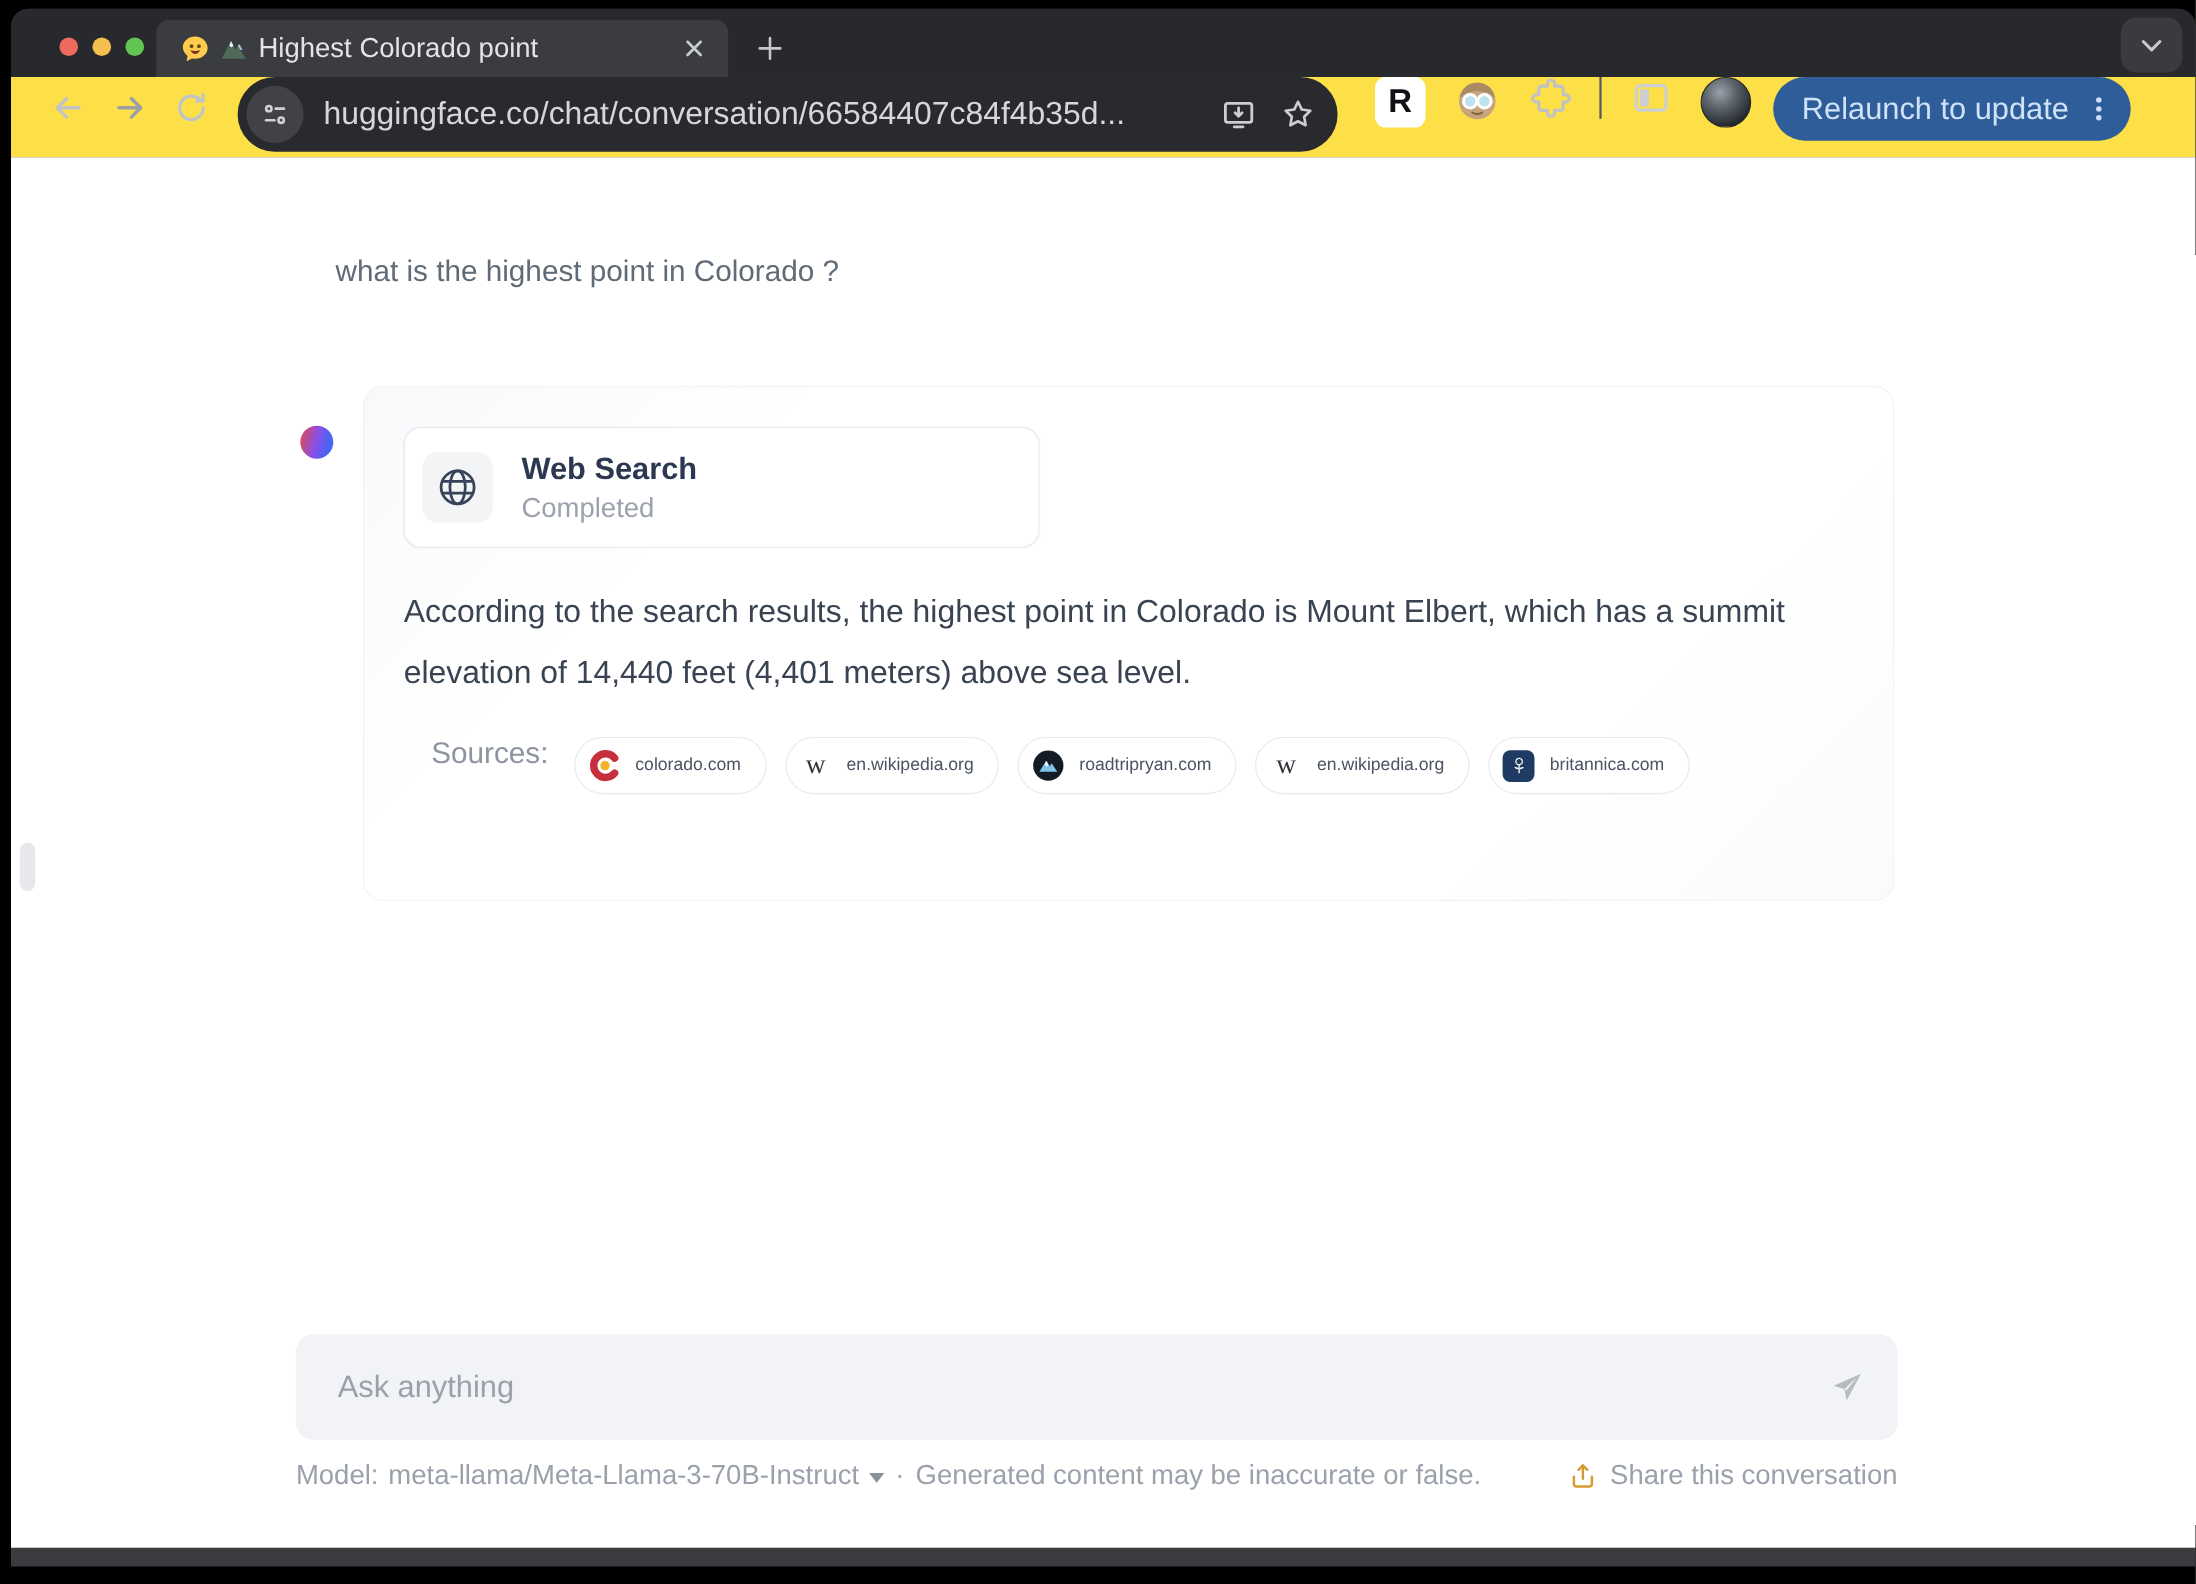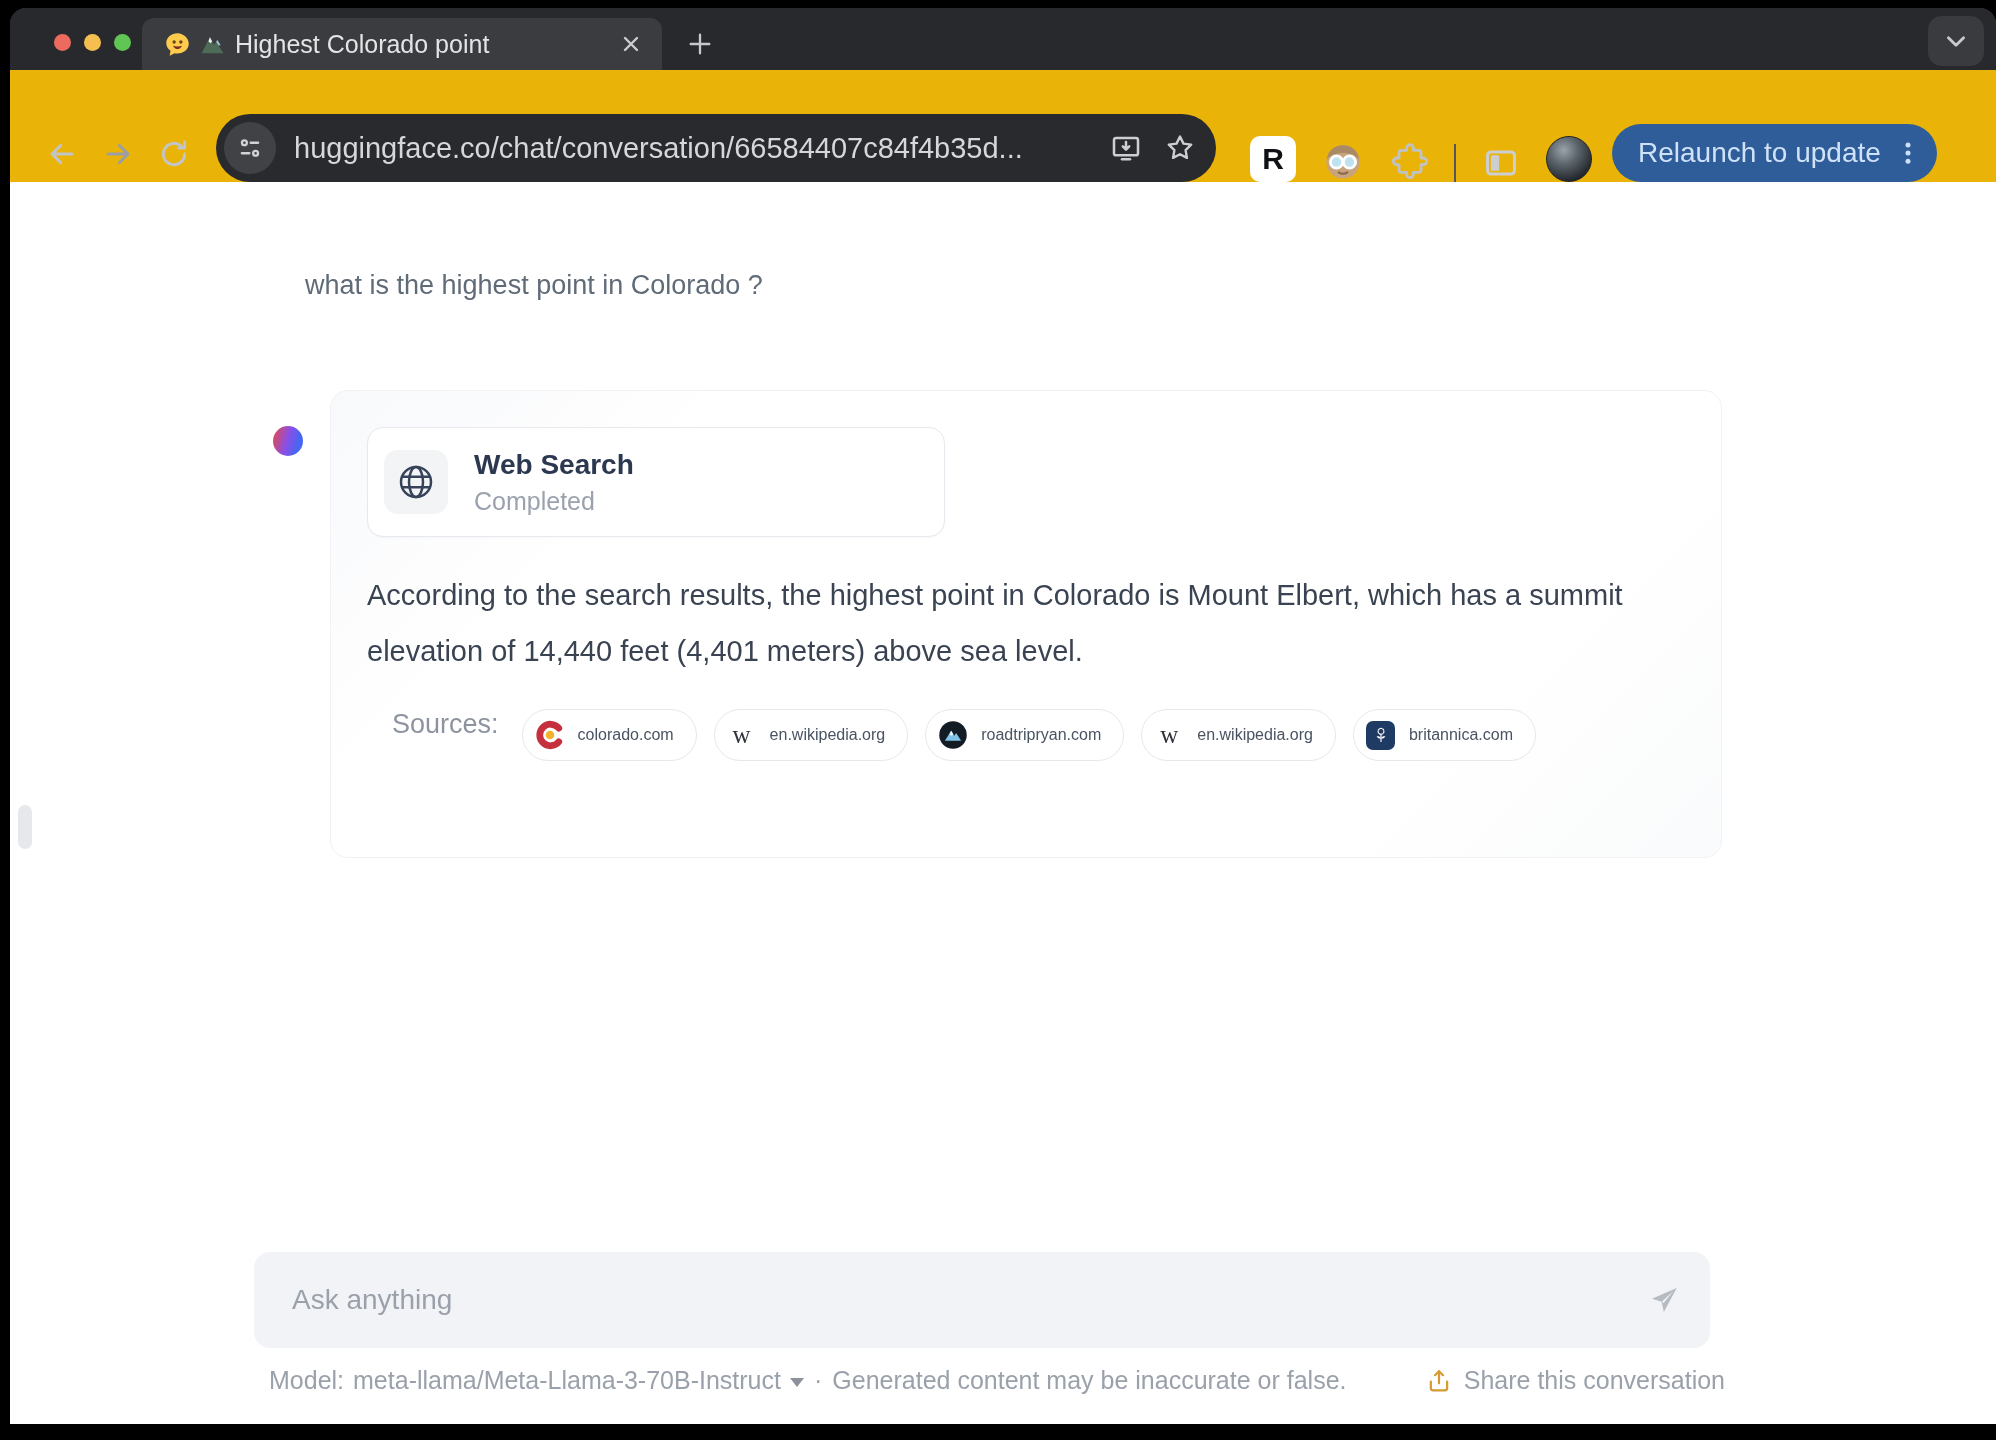--- a/index.html
+++ b/index.html
@@ -12,21 +12,21 @@
   .traffic { position:absolute; left:44px; top:26px; display:flex; gap:13px; }
   .traffic span { width:17px; height:17px; border-radius:50%; display:block; }
   .tl-red{background:#ed6a5e;} .tl-yellow{background:#f4bf4f;} .tl-green{background:#61c554;}
   .tab { position:absolute; left:132px; top:10px; width:520px; height:52px; background:#3b3c3f; border-radius:12px 12px 0 0; display:flex; align-items:center; padding:0 16px 0 22px; }
   .tab-title { color:#e3e4e6; font-size:25px; margin-left:10px; flex:1; white-space:nowrap; overflow:hidden; }
   .tab-close { width:30px; height:30px; display:flex; align-items:center; justify-content:center; border-radius:6px; cursor:pointer; }
   .newtab { position:absolute; left:672px; top:18px; width:36px; height:36px; display:flex; align-items:center; justify-content:center; border-radius:8px; }
   .tab-search-btn { position:absolute; right:12px; top:8px; width:56px; height:50px; background:#3a3b3e; border-radius:14px; display:flex; align-items:center; justify-content:center; }
 
   
-  .toolbar { height:112px; background:#eab308; display:flex; align-items:flex-end; padding:0 18px 0 24px; }
+  .toolbar { height:73px; background:#fde047; display:flex; align-items:flex-start; padding:0 18px 0 24px; }
   .navbtn { width:56px; height:56px; display:flex; align-items:center; justify-content:center; border-radius:50%; flex:0 0 auto; }
   .urlbar { flex:0 1 1000px; height:68px; background:#292a2d; border-radius:34px; display:flex; align-items:center; padding:0 20px 0 8px; margin-left:14px; }
   .site-settings { width:52px; height:52px; border-radius:50%; background:#414245; display:flex; align-items:center; justify-content:center; flex:0 0 auto; }
   .url-text { color:#d6d7d9; font-size:29px; margin-left:18px; flex:1; white-space:nowrap; overflow:hidden; }
   .url-actions { display:flex; align-items:center; gap:22px; }
   .ext-r { width:46px; height:46px; background:#fff; border-radius:10px; display:flex; align-items:center; justify-content:center; font-weight:bold; font-size:30px; color:#101114; margin-left:34px; flex:0 0 auto;}
   .icon-gap { margin-left:26px; flex:0 0 auto; display:flex; align-items:center; justify-content:center;}
   .vsep { width:2px; height:38px; background:#56575a; margin-left:24px; flex:0 0 auto;}
   .avatar { width:46px; height:46px; border-radius:50%; margin-left:26px; flex:0 0 auto;
             background:radial-gradient(circle at 38% 30%, #9aa3ab 0%, #5c646b 35%, #23282d 75%, #101316 100%); border:1px solid #222; }
@@ -61,21 +61,21 @@
   .wiki-w { font-family:"Liberation Serif","DejaVu Serif",serif; font-size:25px; color:#30343a; }
   .brit-sq { width:29px; height:29px; background:#1f3a63; border-radius:7px; display:flex; align-items:center; justify-content:center; }
 
   .searchweb-box { position:absolute; left:259px; top:986px; height:58px; background:#fff; border:1.5px solid #e8eaee; border-radius:15px;
                    display:flex; align-items:center; padding:0 20px 0 13px; box-shadow:0 1px 2px rgba(20,30,50,.04); }
   .toggle { width:56px; height:34px; border-radius:17px; background:#3b5ef5; position:relative; flex:0 0 auto; }
   .toggle .knob { position:absolute; right:4px; top:4px; width:26px; height:26px; background:#fff; border-radius:50%; }
   .searchweb-label { font-size:27px; color:#16181d; margin-left:19px; }
   .info-ic { margin-left:15px; display:flex; align-items:center; }
 
-  .composer { position:absolute; left:244px; top:1070px; width:1456px; height:96px; background:#f2f3f6; border-radius:16px; display:flex; align-items:center; }
+  .composer { position:absolute; left:259px; top:1070px; width:1456px; height:96px; background:#f2f3f6; border-radius:16px; display:flex; align-items:center; }
   .composer input { flex:1; border:none; outline:none; background:transparent; font-size:28px; color:#30353c; padding:0 0 0 38px; font-family:inherit; }
   .composer input::placeholder { color:#9ba1ab; }
   .send-btn { width:60px; height:60px; display:flex; align-items:center; justify-content:center; margin-right:16px; }
 
   .footline { position:absolute; left:259px; top:1184px; width:1456px; display:flex; align-items:center; justify-content:space-between; font-size:25px; color:#9aa1ab; }
   .foot-left { display:flex; align-items:center; gap:10px; }
   .model-btn { display:flex; align-items:center; gap:9px; }
   .caret-down { width:0; height:0; border-left:7px solid transparent; border-right:7px solid transparent; border-top:9px solid #8b929c; margin-top:3px; }
   .foot-right { display:flex; align-items:flex-end; gap:11px; }
 </style>

